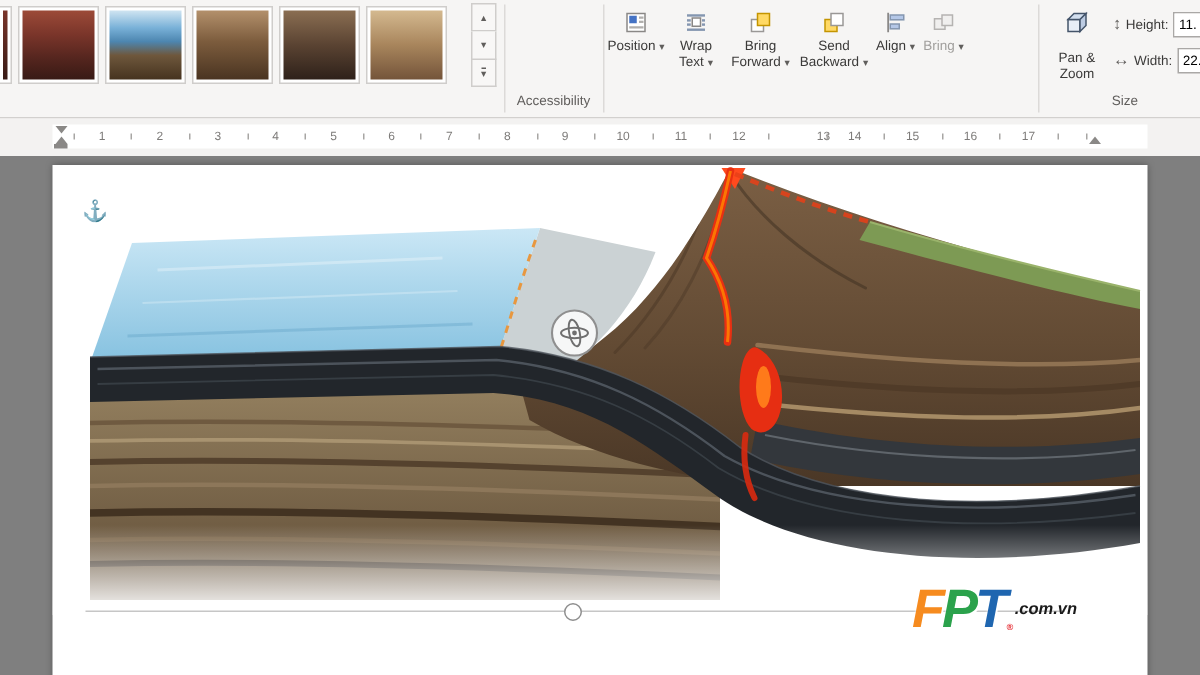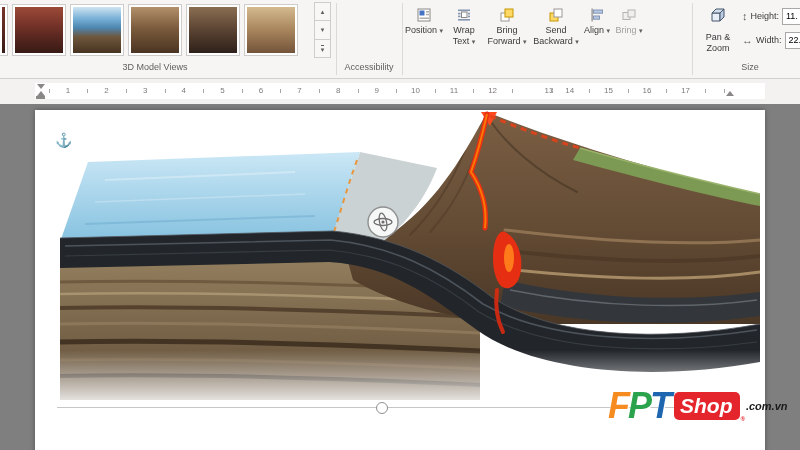--- a/index.html
+++ b/index.html
@@ -93,21 +93,20 @@
           <div class="img ov g5"></div>
         </div>
     </div>
     <div class="gscroll">
       <div class="gsbtn">▴</div>
       <div class="gsbtn">▾</div>
       <div class="gsbtn">
           <span class="bar">▾</span>
         </div>
     </div>
-    <div class="grplabel" style="left:0;width:310px;">3D Model Views</div>
 
     <div class="vsep" style="left:336px;"></div>
 
     <div class="grplabel" style="left:336px;width:66px;">Accessibility</div>
 
     <div class="vsep" style="left:402px;"></div>
 
     <div class="arrange-row">
       <div class="rbtn" style="width:40px;">
         <span class="ic">
@@ -345,18 +344,17 @@
 
       <div class="selline"></div>
       <div class="selhandle"></div>
     </div>
   </div>
 
   <div class="fpt">
     <span class="ltr" style="color: rgb(246, 139, 31);">F</span>
     <span class="ltr" style="color: rgb(43, 162, 76);">P</span>
     <span class="ltr" style="color: rgb(31, 102, 176);">T</span>
-    <span class="shopbox" style="background: rgb(228, 37, 44);">Shop</span>
     <span class="reg" style="color: rgb(228, 37, 44);">®</span>
     <span class="dom">.com.vn</span>
   </div>
 
 </div>
 
 </body></html>

